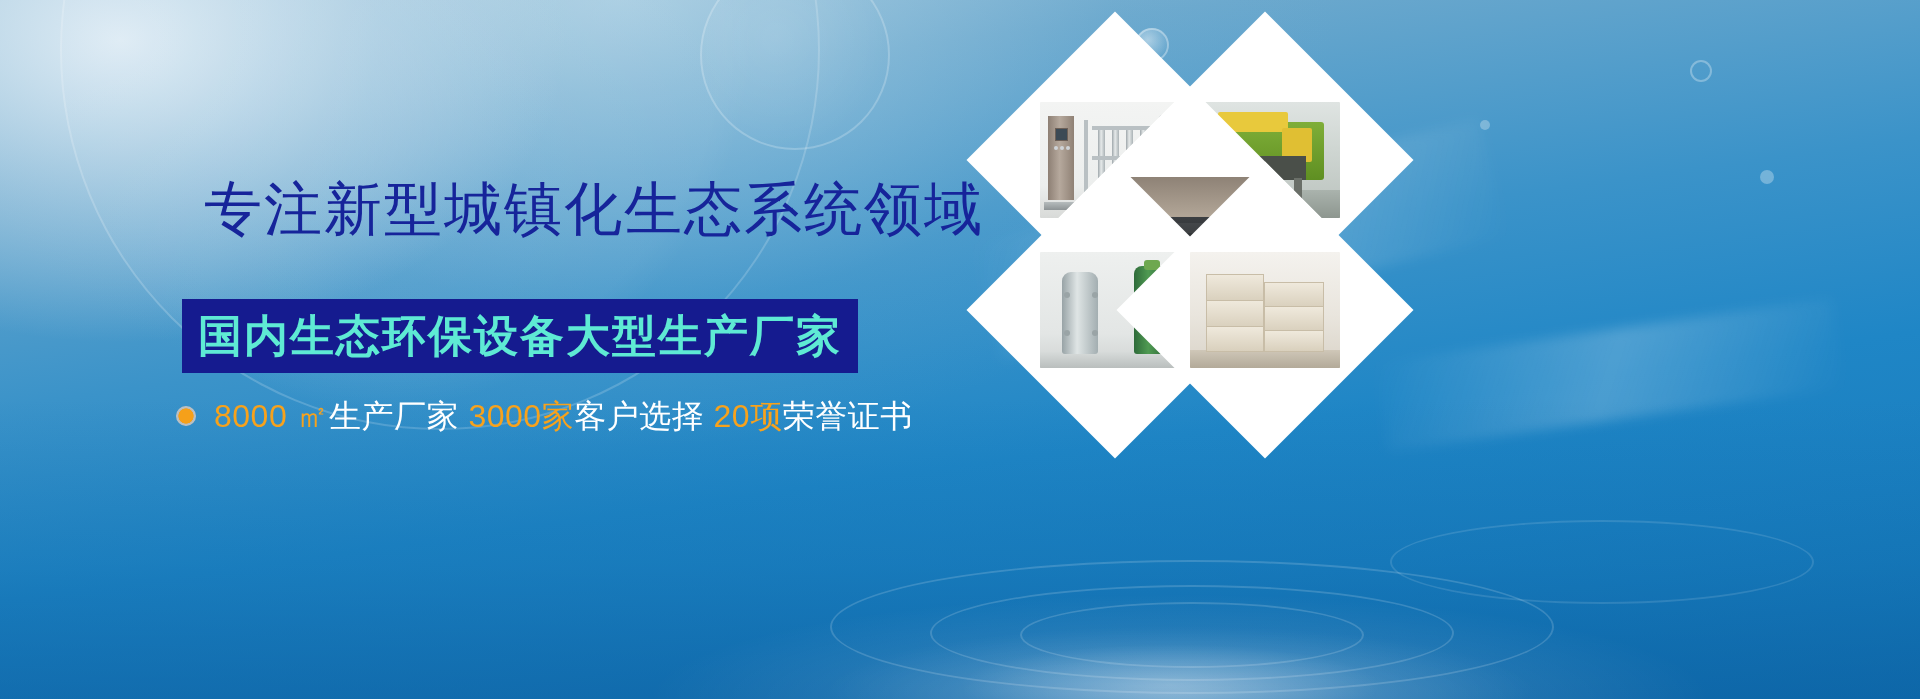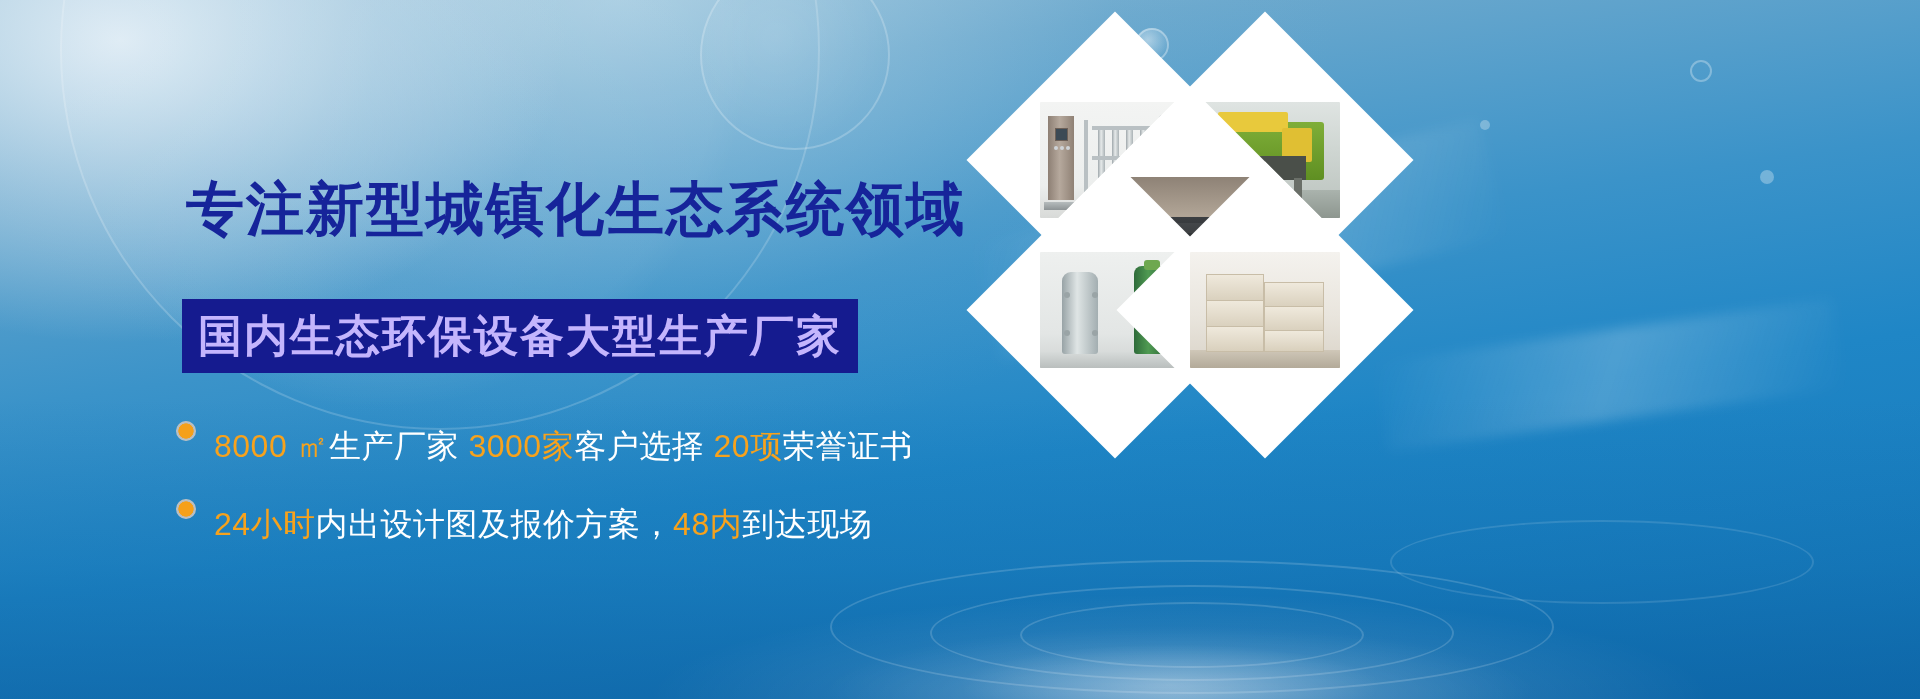--- a/index.html
+++ b/index.html
@@ -41,43 +41,43 @@
   }
   .orb-small{
     position:absolute;left:700px;top:-40px;width:190px;height:190px;border-radius:50%;
     box-shadow:inset 0 0 0 2px rgba(255,255,255,.22);
     background:radial-gradient(circle at 40% 40%, rgba(255,255,255,.12) 0%, rgba(255,255,255,0) 70%);
   }
 
   
   .content{position:absolute;left:0;top:0;width:960px;height:699px;}
   .headline{
-    position:absolute;left:186px;top:180px;
-    font-size:58px;font-weight:bold;letter-spacing:2px;
+    position:absolute;left:204px;top:180px;
+    font-size:58px;font-weight:normal;letter-spacing:2px;
     color:#16249a;white-space:nowrap;line-height:1;
   }
   .subline{
     position:absolute;left:196px;top:249px;
     font-size:33px;letter-spacing:4.0px;color:#1f3ab0;white-space:nowrap;line-height:1;
   }
   .bluebox{
     position:absolute;left:182px;top:299px;width:676px;height:74px;
     background:#151b8f;display:flex;align-items:center;justify-content:center;
   }
   .bluebox-text{
-    font-size:44px;font-weight:bold;color:#c4b5fd;letter-spacing:2px;white-space:nowrap;line-height:1;
+    font-size:44px;font-weight:bold;color:#5eead4;letter-spacing:2px;white-space:nowrap;line-height:1;
   }
   .bullets{position:absolute;left:176px;top:400px;width:760px;}
   .bullet-row{display:flex;align-items:center;margin-bottom:16px;white-space:nowrap;}
   .bullet-dot{
     width:20px;height:20px;border-radius:50%;
     background:radial-gradient(circle at 50% 50%, #f5a01a 0%, #f5a01a 52%, #b8bcbe 56%, #cfd3d5 100%);
     margin-right:18px;flex:0 0 auto;
   }
-  .bullet-text{font-size:32px;color:#ffffff;line-height:1;letter-spacing:.5px;margin-top:30px;}
+  .bullet-text{font-size:32px;color:#ffffff;line-height:1;letter-spacing:.5px;}
   .hl{color:#f7a21c;}
 
   
   .diamonds{position:absolute;left:905px;top:55px;width:420px;height:430px;}
   .dia{
     position:absolute;width:210px;height:210px;transform:rotate(45deg);
     background:#ffffff;overflow:hidden;
   }
   .dia-inner{
     width:210px;height:210px;transform:rotate(-45deg);
@@ -160,26 +160,20 @@
 
     <div class="bullets">
 
       <div class="bullet-row">
         <span class="bullet-dot"></span>
         <span class="bullet-text">
           <span class="hl">8000 ㎡</span><span>生产厂家 </span><span class="hl">3000家</span><span>客户选择 </span><span class="hl">20项</span><span>荣誉证书</span>
         </span>
       </div>
 
-      <div class="bullet-row">
-        <span class="bullet-dot"></span>
-        <span class="bullet-text">
-          <span class="hl">24小时</span><span>内出设计图及报价方案，</span><span class="hl">48内</span><span>到达现场</span>
-        </span>
-      </div>
 
     </div>
   </div>
 
   <div class="diamonds">
 
     <div class="dia" style="left:105px;top:0px;">
       <div class="dia-inner">
         <div class="photo p1">
           <div class="cab"></div>

